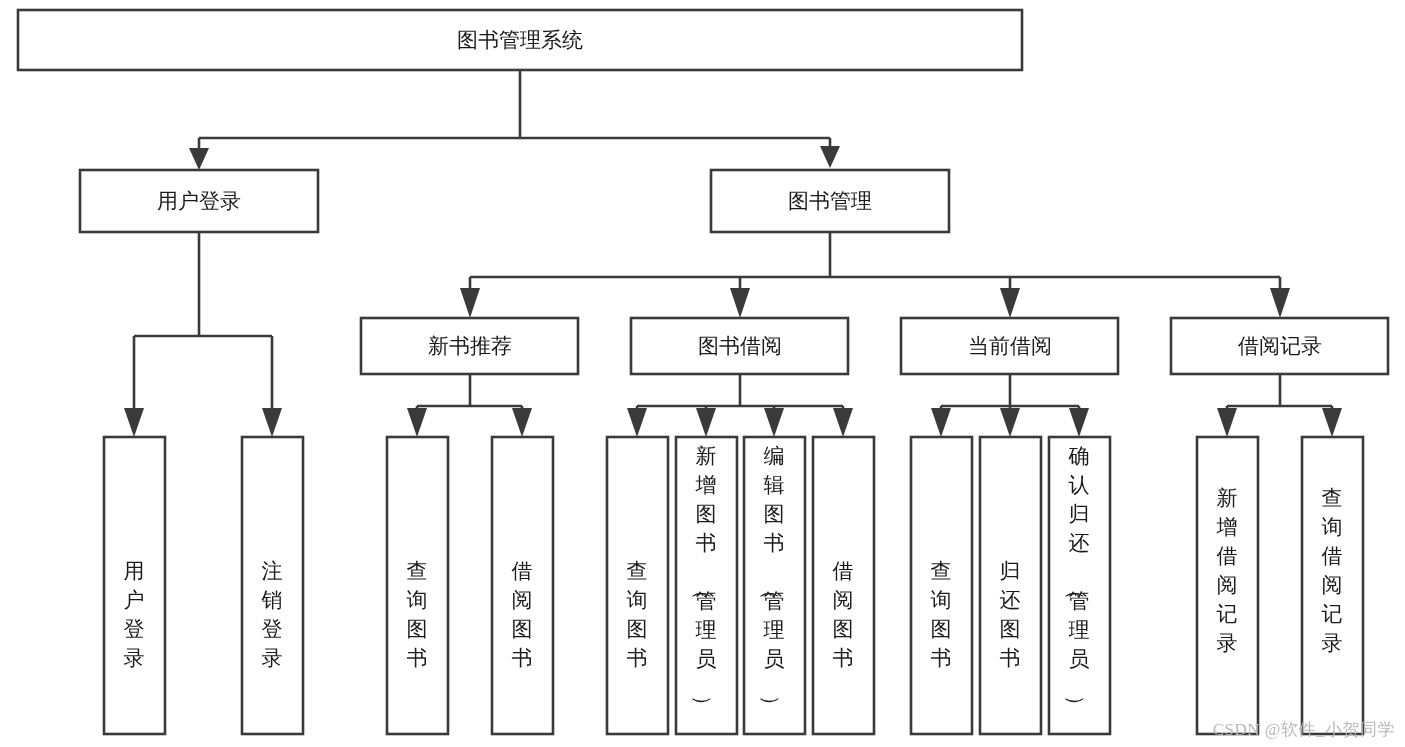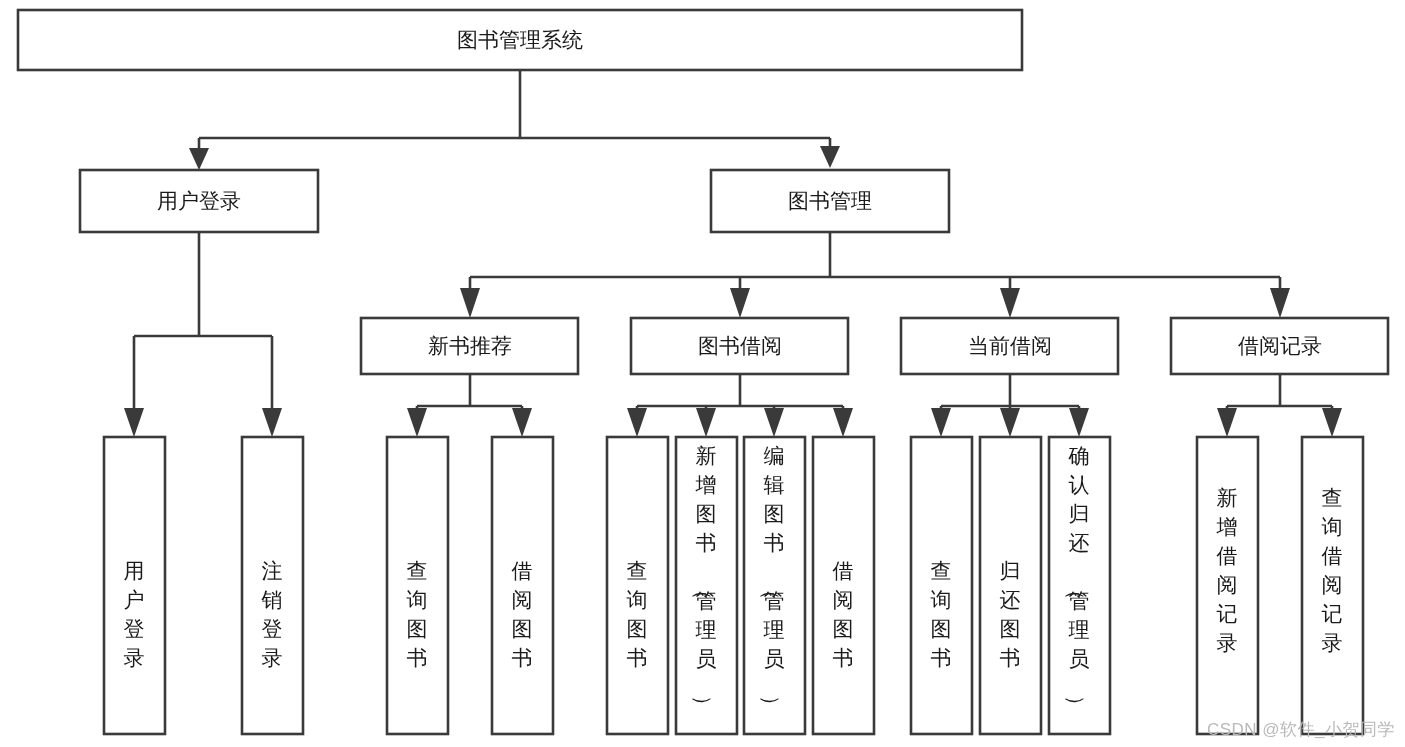--- a/index.html
+++ b/index.html
@@ -52,21 +52,21 @@
   .node-label-v {
     font-family: "Liberation Sans", "DejaVu Sans", sans-serif;
     font-size: 21px;
     fill: #1a1a1a;
     text-anchor: middle;
   }
   .watermark-text {
     position: absolute;
     right: 10px;
     bottom: 6px;
-    font-family: Liberation Sans, sans-serif;
+    font-family: Liberation Serif, serif;
     font-size: 17px;
     color: #b9b9b9;
     letter-spacing: 0.5px;
     white-space: nowrap;
     pointer-events: none;
   }
 </style>
 </head>
 <body>
 

